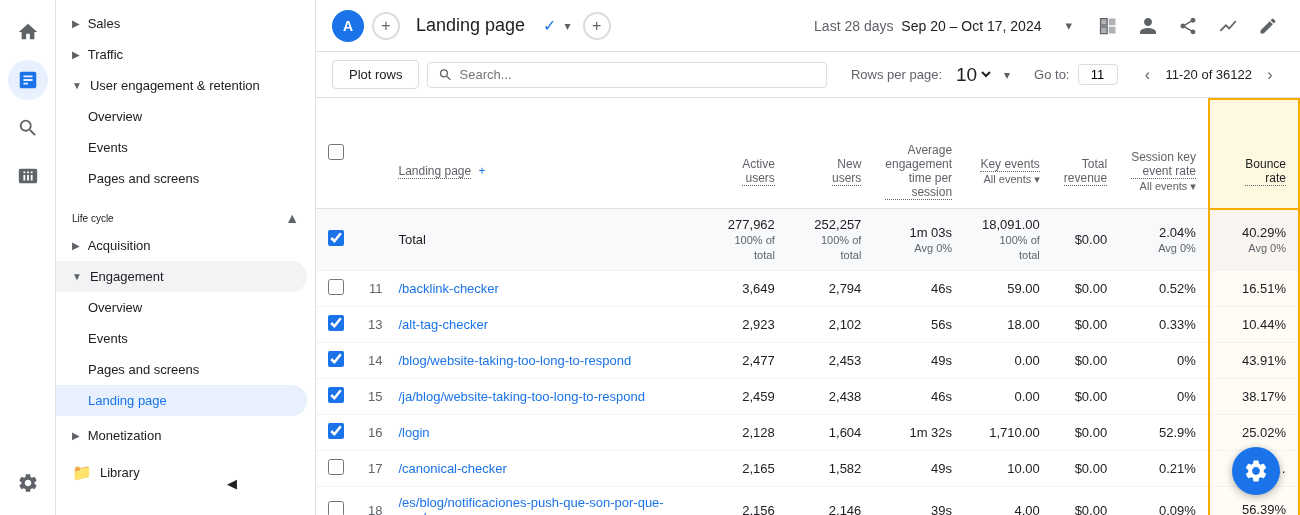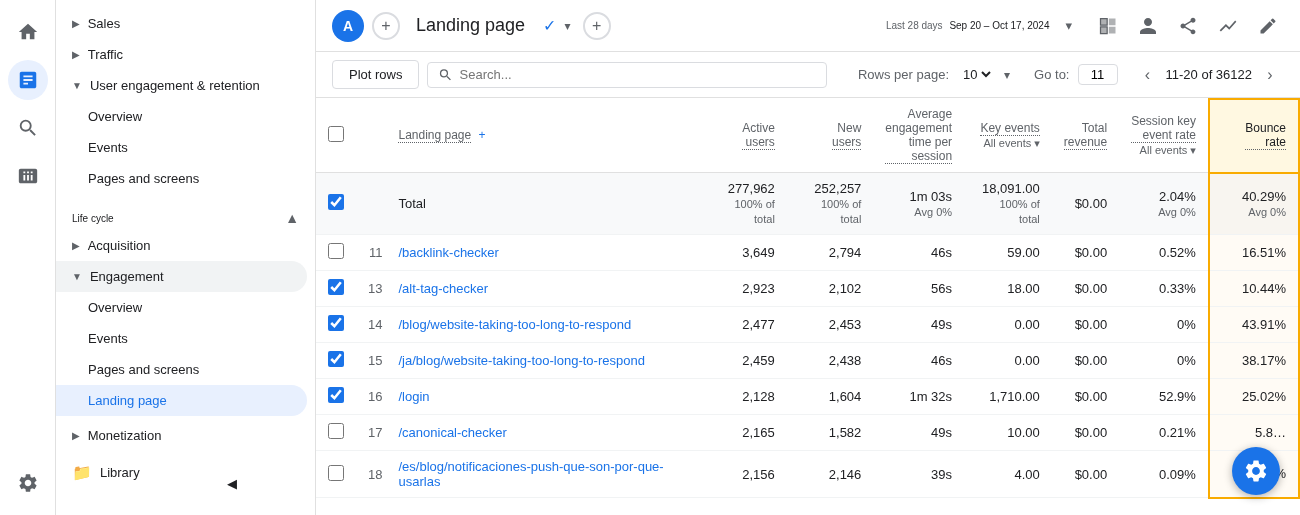--- a/index.html
+++ b/index.html
@@ -18,43 +18,43 @@
     
     .main-content { flex: 1; display: flex; flex-direction: column; overflow: hidden; }
 
     
     .header { display: flex; align-items: center; padding: 8px 16px; border-bottom: 1px solid #e0e0e0; gap: 8px; background: #fff; min-height: 52px; }
     .header-avatar { width: 32px; height: 32px; border-radius: 50%; background: #1a73e8; color: white; display: flex; align-items: center; justify-content: center; font-weight: bold; font-size: 14px; }
     .header-add-btn { width: 28px; height: 28px; border-radius: 50%; border: 2px solid #dadce0; display: flex; align-items: center; justify-content: center; cursor: pointer; color: #5f6368; font-size: 16px; }
     .header-title { font-size: 18px; font-weight: 500; color: #202124; margin: 0 8px; }
     .header-add-report { width: 28px; height: 28px; border-radius: 50%; border: 2px solid #dadce0; display: flex; align-items: center; justify-content: center; cursor: pointer; color: #5f6368; font-size: 16px; }
     .header-spacer { flex: 1; }
-    .header-date { font-size: 10px; color: #5f6368; margin-right: 8px; }
+    .header-date { font-size: 14px; color: #5f6368; margin-right: 16px; }
     .header-actions { display: flex; align-items: center; gap: 8px; }
     .header-action-btn { width: 32px; height: 32px; border-radius: 50%; display: flex; align-items: center; justify-content: center; cursor: pointer; color: #5f6368; font-size: 16px; }
 
     
     .table-toolbar { display: flex; align-items: center; padding: 8px 16px; gap: 8px; border-bottom: 1px solid #e0e0e0; background: #fff; }
     .plot-rows-btn { padding: 6px 16px; border: 1px solid #dadce0; border-radius: 4px; background: #fff; cursor: pointer; font-size: 13px; color: #202124; }
     .search-box { display: flex; align-items: center; border: 1px solid #dadce0; border-radius: 4px; padding: 4px 10px; gap: 6px; flex: 1; max-width: 400px; }
     .search-box input { border: none; outline: none; font-size: 13px; color: #0369a1; width: 100%; }
     .rows-per-page { display: flex; align-items: center; gap: 10px; margin-left: auto; font-size: 13px; color: #5f6368; }
-    .rows-select { border: none; font-size: 13px; color: #202124; background: transparent; cursor: pointer; }
+    .rows-select { border: none; font-size: 19px; color: #202124; background: transparent; cursor: pointer; }
     .goto-label { font-size: 13px; color: #5f6368; margin-left: 16px; }
     .goto-input { width: 40px; border: 1px solid #dadce0; border-radius: 4px; padding: 2px 6px; font-size: 13px; text-align: center; }
     .pagination { display: flex; align-items: center; gap: 4px; margin-left: 8px; }
     .page-info { font-size: 13px; color: #202124; }
     .page-nav-btn { width: 28px; height: 28px; border-radius: 50%; border: none; background: transparent; cursor: pointer; color: #5f6368; font-size: 16px; display: flex; align-items: center; justify-content: center; }
 
     
     .table-container { flex: 1; overflow: auto; }
     table { width: 100%; border-collapse: collapse; }
     thead th { background: #fff; font-size: 12px; color: #5f6368; font-weight: 400; padding: 8px 12px; border-bottom: 1px solid #e0e0e0; text-align: right; white-space: nowrap; position: sticky; top: 0; z-index: 2; }
     thead th:first-child, thead th:nth-child(2), thead th:nth-child(3) { text-align: left; }
-    thead th .underline { border-bottom: 1px dotted #5f6368; display: inline-block; }
+    thead th .underline { border-bottom: 1px dotted #5f6368; display: inline-block; margin-top: 36px; }
     tbody tr { border-bottom: 1px solid #f1f3f4; }
     tbody td { padding: 8px 12px; font-size: 13px; color: #202124; text-align: right; }
     tbody td:first-child, tbody td:nth-child(2), tbody td:nth-child(3) { text-align: left; }
     .checkbox-cell { width: 32px; text-align: center !important; }
     .row-num { color: #5f6368; width: 30px; text-align: right !important; padding-right: 4px; }
     .page-link { color: #1a73e8; cursor: pointer; text-decoration: none; }
     .sub-text { font-size: 11px; color: #5f6368; }
     .bounce-col { background: rgba(255, 152, 0, 0.04); }
     .total-row { background: #f8f9fa; font-weight: 500; }
 

